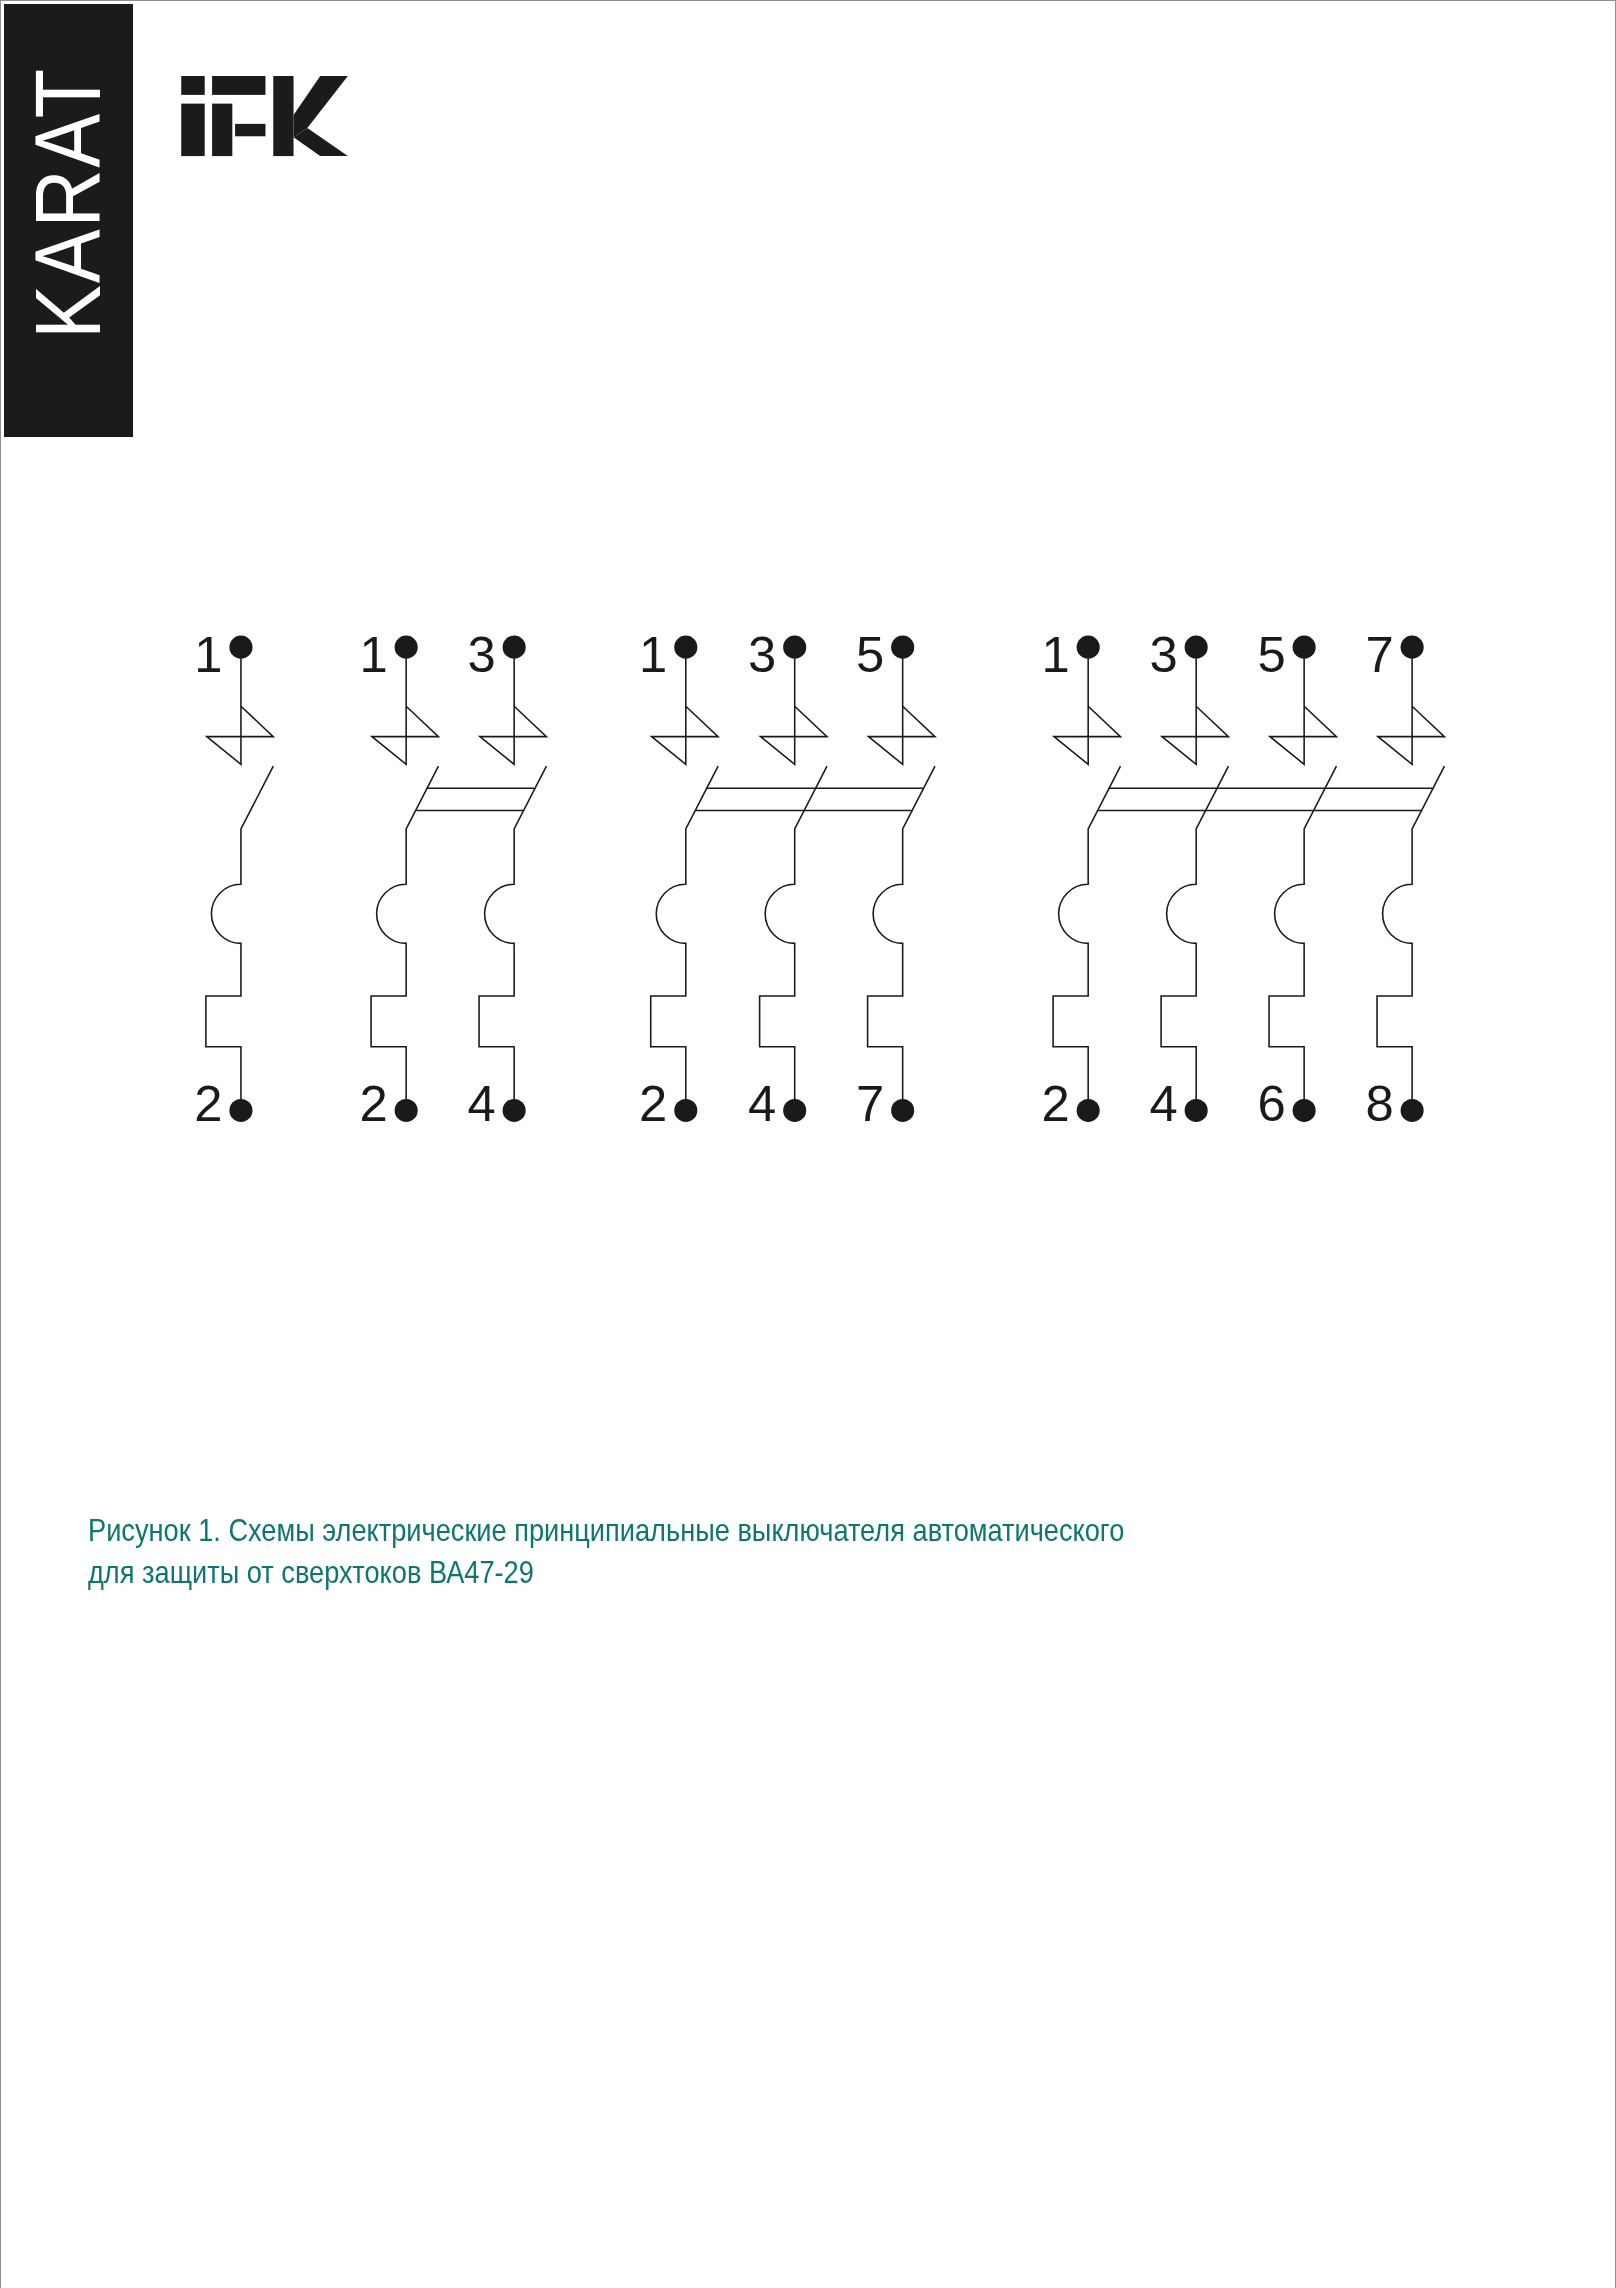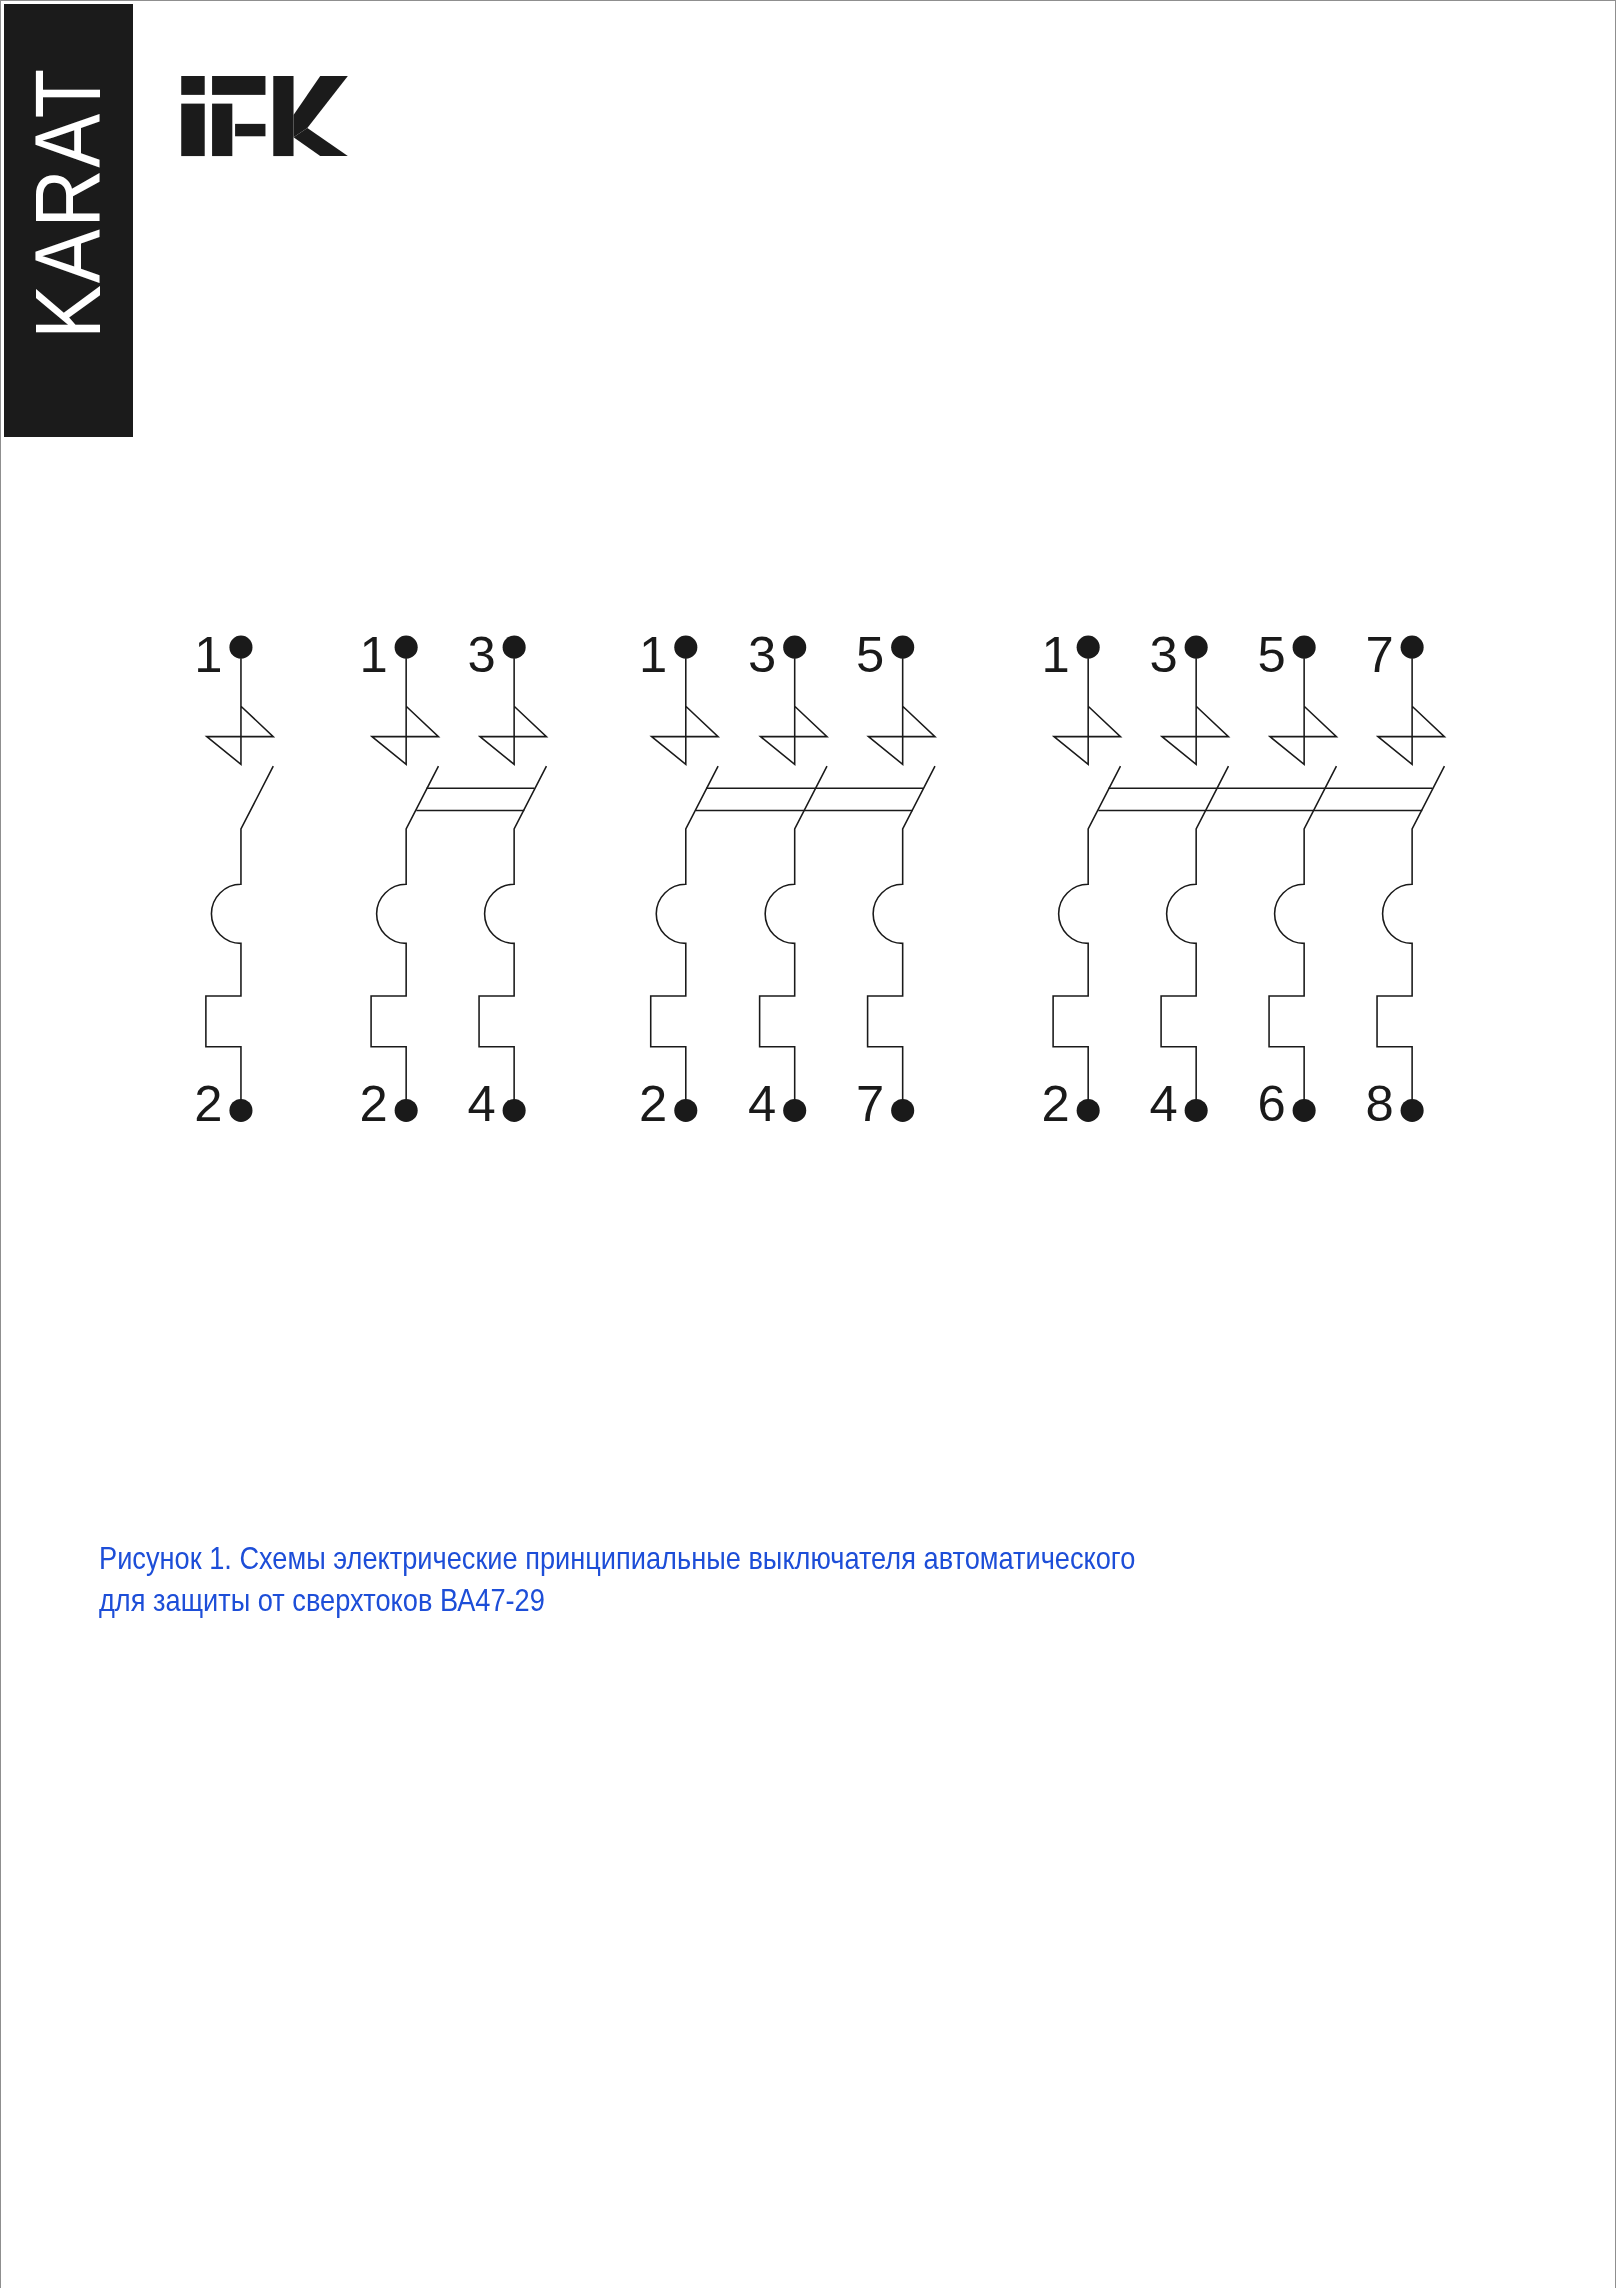--- a/index.html
+++ b/index.html
@@ -15,21 +15,21 @@
   }
   .karat {
     position:absolute; left:50%; top:46%;
     transform:translate(-50%,-50%) rotate(-90deg) scale(0.88,1);
     color:#ffffff; font-size:92px; font-weight:500;
     letter-spacing:1.8px; white-space:nowrap; line-height:1;
   }
   .logo-svg { position:absolute; left:180px; top:75px; }
   .diagrams-svg { position:absolute; left:0; top:0; }
   .diagrams-svg text { font:500 55px "Liberation Sans", sans-serif; fill:#1a1a1a; }
-  .caption { position:absolute; left:98px; top:1508px; color:#1d4ed8;margin-top:28px; }
+  .caption { position:absolute; left:87px; top:1508px; color:#0f766e; }
   .cap-line {
     font-size:32px; font-weight:500; white-space:nowrap;
     transform:scaleX(0.85); transform-origin:0 0; line-height:42px;
   }
 </style>
 </head>
 <body>
 
 <div class="page">
 

